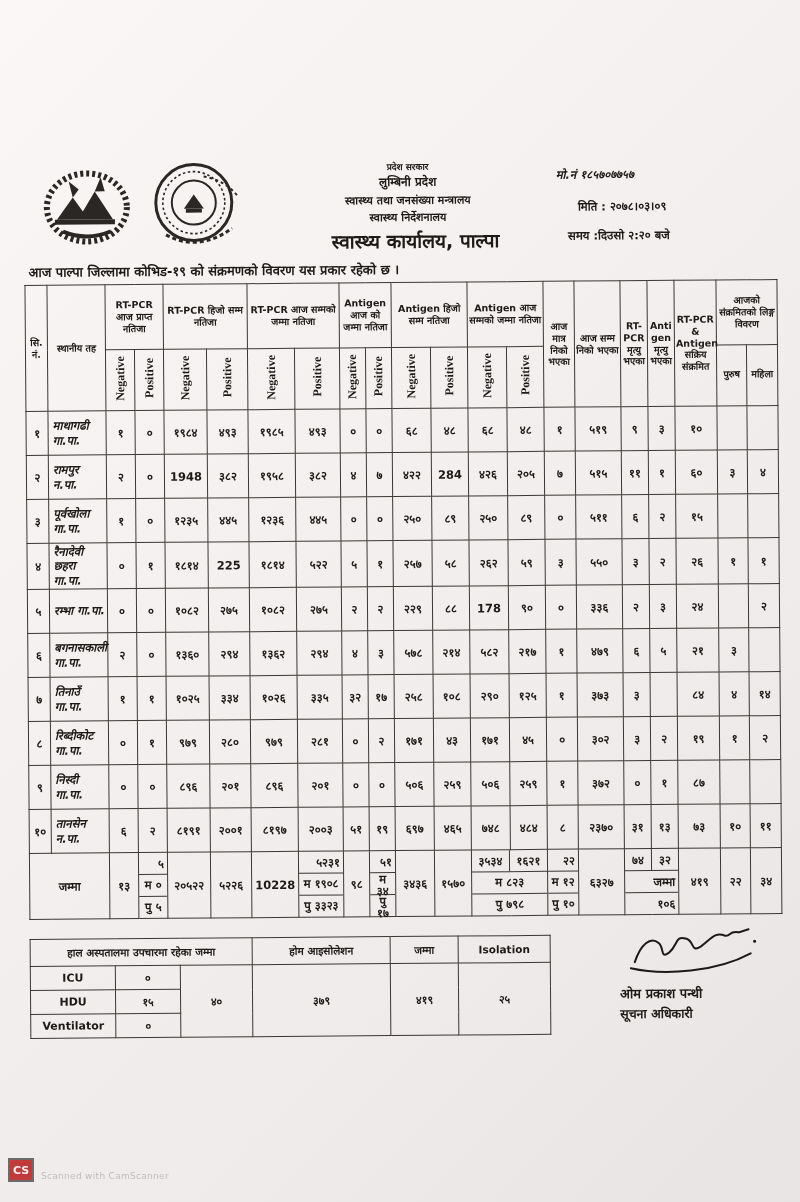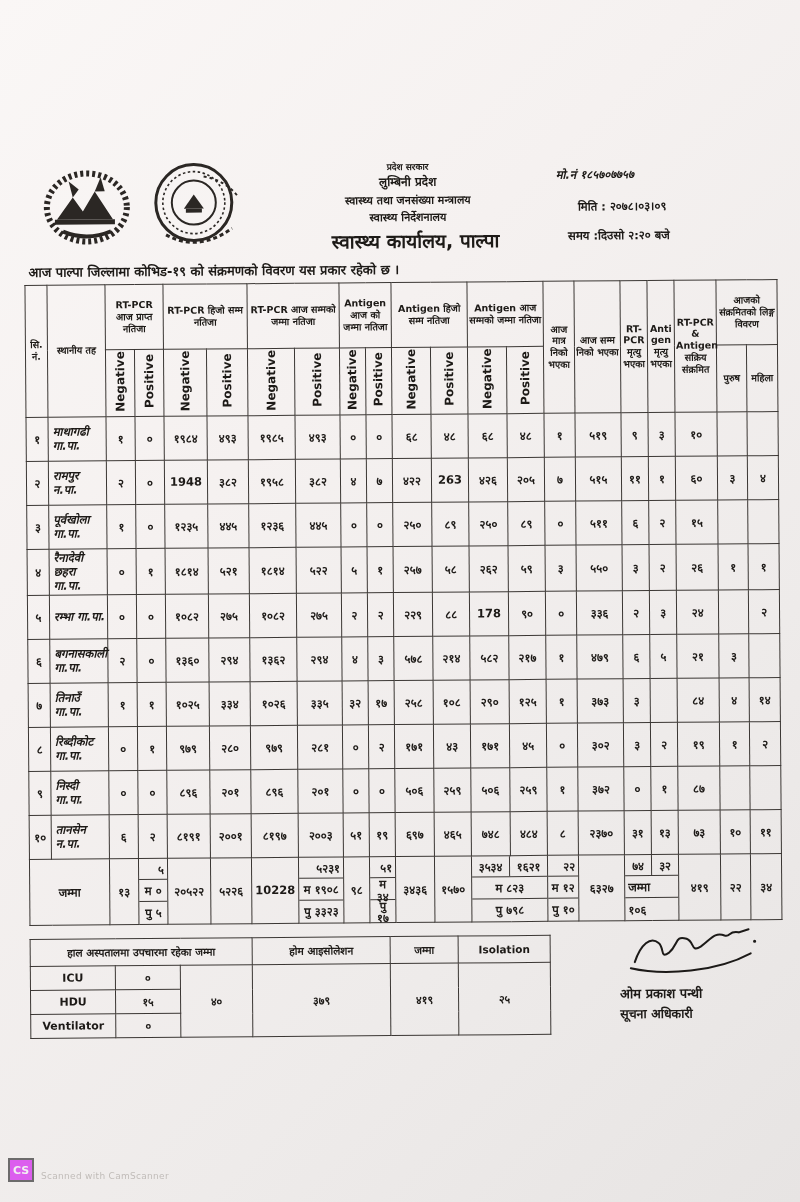--- a/index.html
+++ b/index.html
@@ -28,47 +28,47 @@
   table.main{
     position:absolute;left:26px;top:282px;width:752px;
     border-collapse:collapse;table-layout:fixed;
   }
   table.main th,table.main td{
     border:1.4px solid #3b3734;vertical-align:middle;text-align:center;
     font-weight:bold;overflow:visible;
   }
   table.main thead th{font-size:9.5px;padding:1px;line-height:1.25;}
   table.main .hrow1 th{height:62px;}
-  table.main .hrow2 th{height:58px;}
+  table.main .hrow2 th{height:58px;font-family:Liberation Serif, serif;}
   th.vert span{display:inline-block;writing-mode:vertical-rl;transform:rotate(180deg);font-size:12px;white-space:nowrap;}
   th.gender-sub{font-size:10px;}
   table.main tbody td{font-size:11.5px;height:41px;padding:1px;}
   td.name-cell{text-align:left !important;padding-left:4px !important;font-size:11.5px;line-height:1.25;font-style:italic;}
   
   tbody.trow td{height:100px;font-size:11.5px;}
   td.split{padding:0 !important;height:100px;}
-  .split .sub{height:33.33%;display:flex;align-items:center;justify-content:space-between;padding:0 3px;box-sizing:border-box;}
+  .split .sub{height:33.33%;display:flex;align-items:center;justify-content:flex-end;padding:0 3px;box-sizing:border-box;}
   .split .sub:not(:last-child){border-bottom:1.2px solid #3b3734;}
   .split .sub.rt{justify-content:flex-end;}
   .split .sub.lbl{justify-content:center;flex-wrap:wrap;line-height:1.05;text-align:center;}
   .split .duo{padding:0;}
   .duo .half{flex:1;display:flex;align-items:center;justify-content:center;height:100%;}
   .duo .half + .half{border-left:1.2px solid #3b3734;}
   
   table.hosp{position:absolute;left:26px;top:936px;width:520px;border-collapse:collapse;table-layout:fixed;}
   table.hosp th,table.hosp td{border:1.4px solid #3b3734;text-align:center;font-weight:bold;padding:1px;}
   table.hosp th{font-size:10.5px;height:24px;}
   table.hosp td{font-size:11px;height:21px;}
   
   .signature{position:absolute;left:598px;top:928px;width:180px;text-align:center;}
   .sig-name{font-size:13px;font-weight:bold;margin-top:2px;text-align:left;padding-left:18px;}
   .sig-title{font-size:12.5px;font-weight:bold;text-align:left;padding-left:18px;margin-top:3px;}
   
   .camscanner{position:absolute;left:8px;top:1158px;display:flex;align-items:center;gap:7px;opacity:.85;}
-  .cs-badge{width:22px;height:20px;border:2px solid #555;background:#d946ef;color:#f2f2f2;
+  .cs-badge{width:22px;height:20px;border:2px solid #555;background:#b91c1c;color:#f2f2f2;
     font-size:11px;font-weight:bold;display:flex;align-items:center;justify-content:center;}
   .cs-text{font-size:9px;color:#b9b4b0;letter-spacing:.3px;margin-top:12px;}
 </style>
 </head>
 <body>
 
 <div class="sheet">
 
   <div class="emblem">
     <svg width="88" height="82" viewBox="0 0 88 82">
@@ -195,21 +195,21 @@
           <td class="name-cell">रामपुर न.पा.</td>
           <td>२</td>
           <td>०</td>
           <td>1948</td>
           <td>३८२</td>
           <td>१९५८</td>
           <td>३८२</td>
           <td>४</td>
           <td>७</td>
           <td>४२२</td>
-          <td>263</td>
+          <td>284</td>
           <td>४२६</td>
           <td>२०५</td>
           <td>७</td>
           <td>५१५</td>
           <td>११</td>
           <td>१</td>
           <td>६०</td>
           <td>३</td>
           <td>४</td>
         </tr>
@@ -235,21 +235,21 @@
           <td>१५</td>
           <td></td>
           <td></td>
         </tr>
         <tr>
           <td>४</td>
           <td class="name-cell">रैनादेवी छहरा गा.पा.</td>
           <td>०</td>
           <td>१</td>
           <td>१८१४</td>
-          <td>५२१</td>
+          <td>225</td>
           <td>१८१४</td>
           <td>५२२</td>
           <td>५</td>
           <td>१</td>
           <td>२५७</td>
           <td>५८</td>
           <td>२६२</td>
           <td>५९</td>
           <td>३</td>
           <td>५५०</td>

